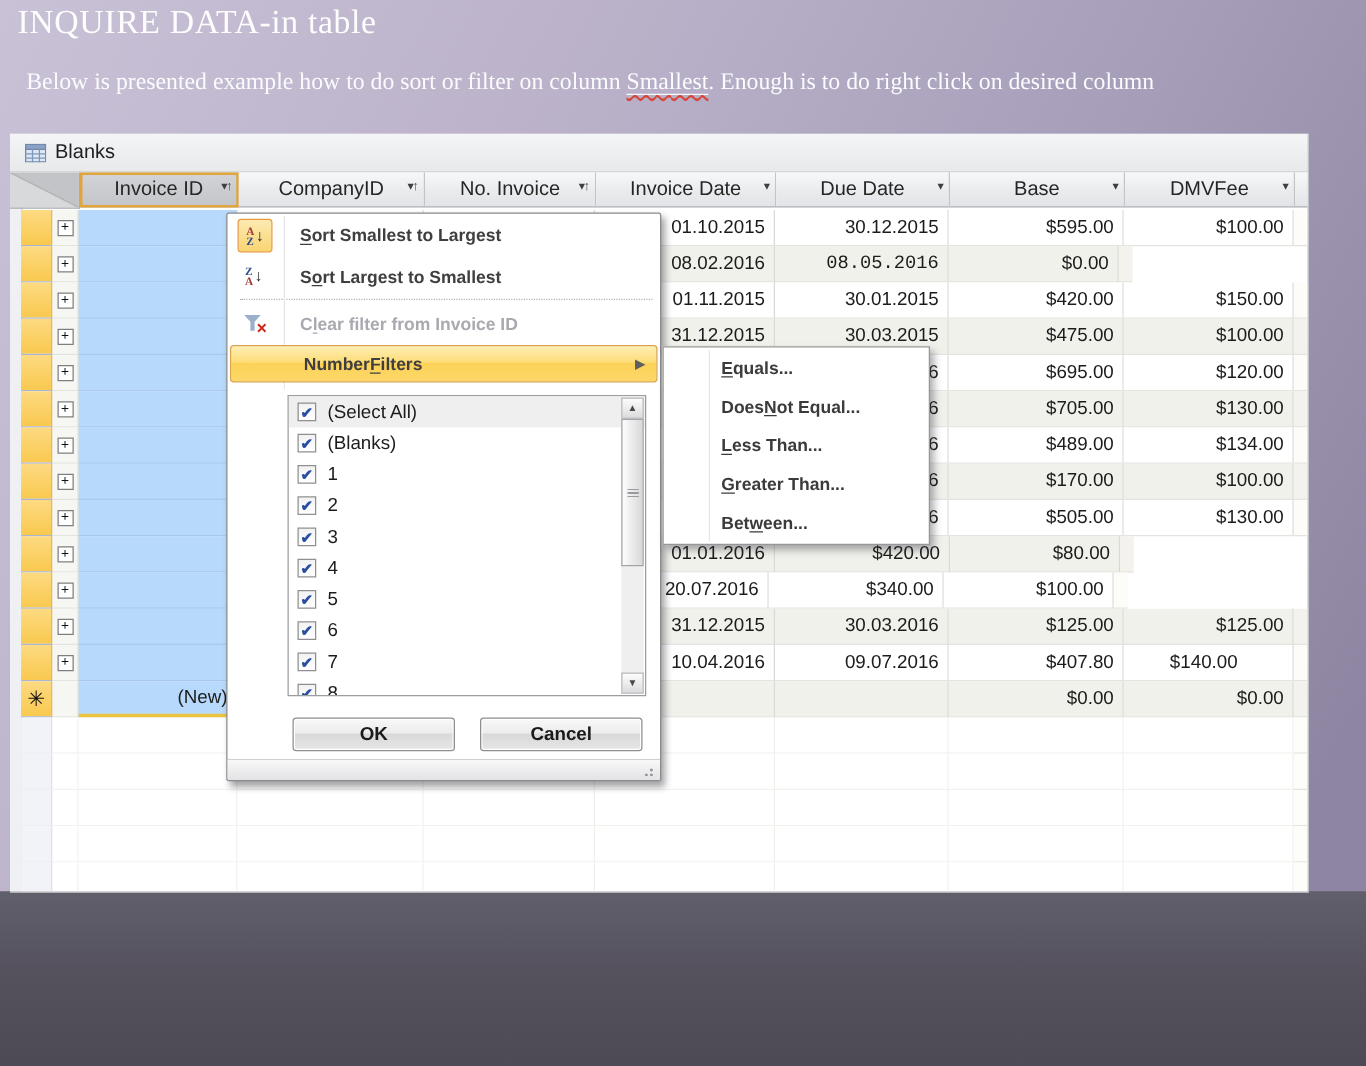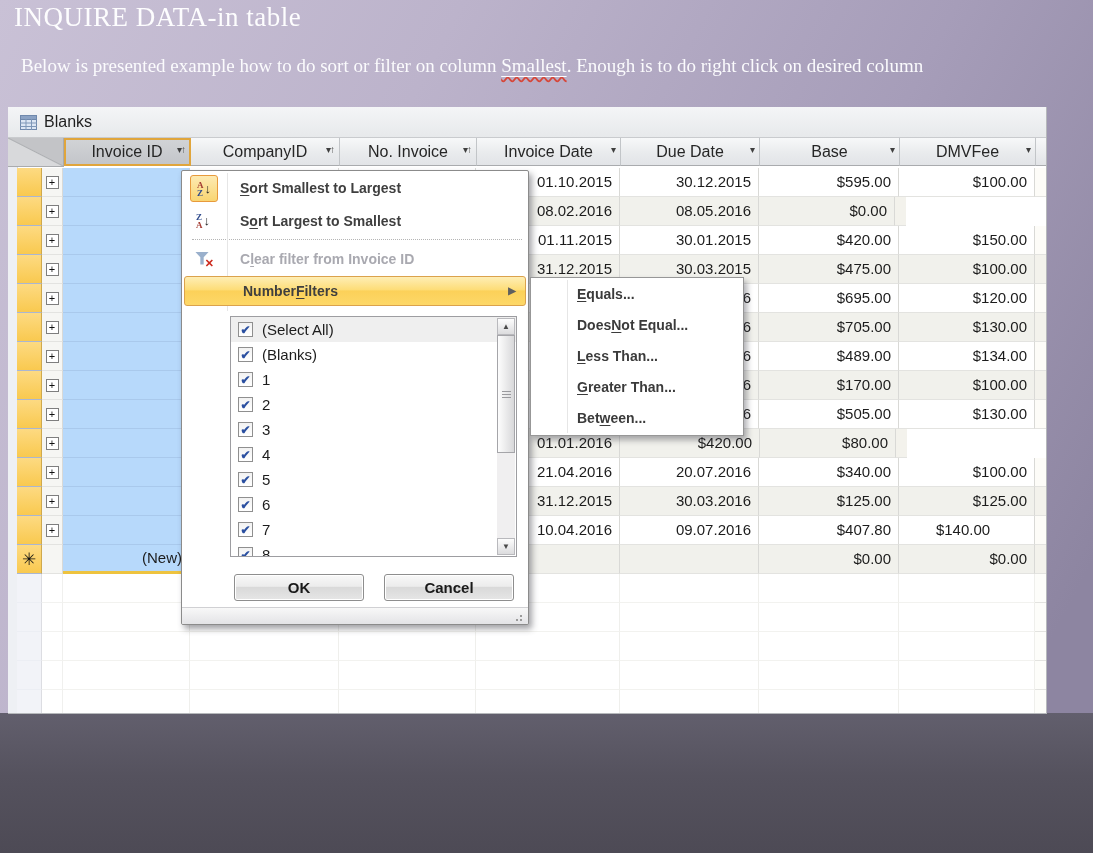--- a/index.html
+++ b/index.html
@@ -179,21 +179,21 @@
         </div>
         <div class="row even">
           <div class="selcell"></div>
           <div class="expcell">
             <div class="expbox">+</div>
           </div>
           <div class="dcell idcol" style="width: 127px;"></div>
           <div class="dcell" style="width: 149px;"></div>
           <div class="dcell" style="width: 137px;"></div>
           <div class="dcell" style="width: 144px;">08.02.2016</div>
-          <div class="dcell" style="width: 139px;">08.05.2016</div>
+          <div class="dcell" style="width: 139px; font-family: Liberation Mono, monospace;">08.05.2016</div>
           <div class="dcell" style="width: 136px;">$0.00</div>
           <div class="tailcell" style="width: 11px;"></div>
         </div>
         <div class="row odd">
           <div class="selcell"></div>
           <div class="expcell">
             <div class="expbox">+</div>
           </div>
           <div class="dcell idcol" style="width: 127px;"></div>
           <div class="dcell" style="width: 149px;"></div>
@@ -302,21 +302,20 @@
           <div class="tailcell" style="width: 11px;"></div>
         </div>
         <div class="row odd">
           <div class="selcell"></div>
           <div class="expcell">
             <div class="expbox">+</div>
           </div>
           <div class="dcell idcol" style="width: 127px;"></div>
           <div class="dcell" style="width: 149px;"></div>
           <div class="dcell" style="width: 137px;"></div>
-          <div class="dcell" style="width: 144px;">21.04.2016</div>
           <div class="dcell" style="width: 139px;">20.07.2016</div>
           <div class="dcell" style="width: 140px;">$340.00</div>
           <div class="dcell" style="width: 136px;">$100.00</div>
           <div class="tailcell" style="width: 11px;"></div>
         </div>
         <div class="row even">
           <div class="selcell"></div>
           <div class="expcell">
             <div class="expbox">+</div>
           </div>

